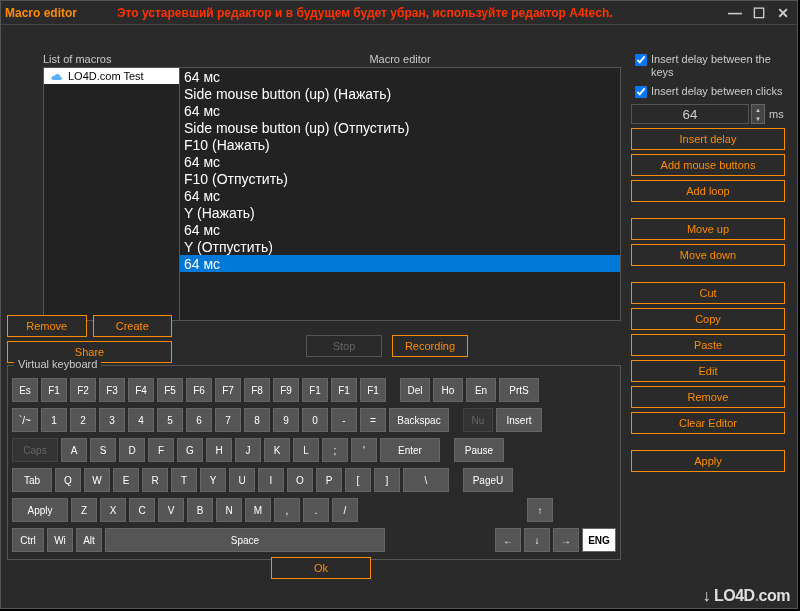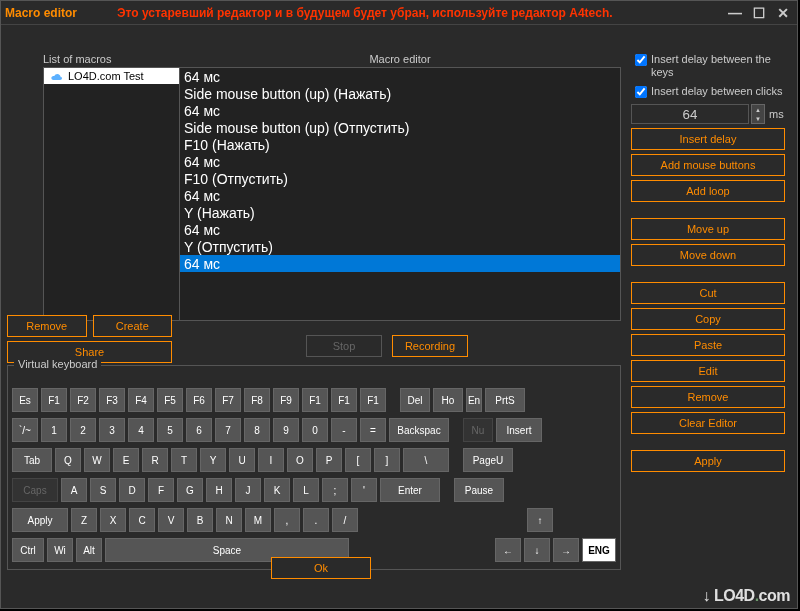--- a/index.html
+++ b/index.html
@@ -41,21 +41,21 @@
 .lbtn { background: #2a2a2a; border: 1px solid #ff8c00; color: #ff8c00; height: 22px; flex: 1; cursor: pointer; font-size: 11px; }
 .lbtn.wide { width: 100%; }
 
 .rec-btns { position: absolute; left: 305px; top: 310px; display: flex; gap: 10px; }
 .recbtn { background: #2a2a2a; border: 1px solid #ff8c00; color: #ff8c00; height: 22px; width: 76px; cursor: pointer; font-size: 11px; }
 .recbtn.dis { color: #666; border-color: #555; }
 
 .kbd-panel { position: absolute; left: 6px; top: 340px; width: 614px; border: 1px solid #555; padding: 4px 4px 4px 4px; }
 .kbd-legend { position: absolute; top: -8px; left: 6px; background: #2a2a2a; padding: 0 4px; color: #ccc; font-size: 11px; }
 .krow { display: flex; gap: 3px; margin-bottom: 3px; margin-top: 6px; }
-.krow:first-of-type { margin-top: 18px; }
+.krow:first-of-type { margin-top: 8px; }
 .key { background: #555; border: 1px solid #666; color: #fff; height: 24px; display: flex; align-items: center; justify-content: center; cursor: pointer; font-size: 10px; }
 .key.dis { background: #333; color: #666; border-color: #444; cursor: default; }
 .key.lng { background: #fff; color: #000; font-weight: bold; text-align: right; }
 .kgap { width: 8px; }
 
 .bottom-btns { position: absolute; left: 270px; bottom: 6px; display: flex; gap: 50px; }
 .bbtn { background: #2a2a2a; border: 1px solid #ff8c00; color: #ff8c00; height: 22px; width: 100px; cursor: pointer; font-size: 11px; }
 
 .watermark { position: absolute; right: 10px; bottom: 6px; color: #fff; font-size: 16px; font-weight: bold; opacity: 0.85; letter-spacing: -0.5px; }
 .watermark .dot { color: #7a7; }
@@ -163,21 +163,21 @@
         <div class="key" style="width:26px">F6</div>
         <div class="key" style="width:26px">F7</div>
         <div class="key" style="width:26px">F8</div>
         <div class="key" style="width:26px">F9</div>
         <div class="key" style="width:26px">F1</div>
         <div class="key" style="width:26px">F1</div>
         <div class="key" style="width:26px">F1</div>
         <div class="kgap"></div>
         <div class="key" style="width:30px">Del</div>
         <div class="key" style="width:30px">Ho</div>
-        <div class="key" style="width:16px">En</div>
+        <div class="key" style="width:30px">En</div>
         <div class="key" style="width:40px">PrtS</div>
       </div>
 
       <div class="krow">
         <div class="key" style="width:26px">`/~</div>
         <div class="key" style="width:26px">1</div>
         <div class="key" style="width:26px">2</div>
         <div class="key" style="width:26px">3</div>
         <div class="key" style="width:26px">4</div>
         <div class="key" style="width:26px">5</div>
@@ -188,78 +188,78 @@
         <div class="key" style="width:26px">0</div>
         <div class="key" style="width:26px">-</div>
         <div class="key" style="width:26px">=</div>
         <div class="key" style="width:60px">Backspac</div>
         <div class="kgap"></div>
         <div class="key dis" style="width:30px">Nu</div>
         <div class="key" style="width:46px">Insert</div>
       </div>
 
       <div class="krow">
+        <div class="key dis" style="width:46px">Caps</div>
+        <div class="key" style="width:26px">A</div>
+        <div class="key" style="width:26px">S</div>
+        <div class="key" style="width:26px">D</div>
+        <div class="key" style="width:26px">F</div>
+        <div class="key" style="width:26px">G</div>
+        <div class="key" style="width:26px">H</div>
+        <div class="key" style="width:26px">J</div>
+        <div class="key" style="width:26px">K</div>
+        <div class="key" style="width:26px">L</div>
+        <div class="key" style="width:26px">;</div>
+        <div class="key" style="width:26px">'</div>
+        <div class="key" style="width:60px">Enter</div>
+        <div class="kgap"></div>
+        <div class="key" style="width:50px">Pause</div>
+      </div>
+
+      <div class="krow">
         <div class="key" style="width:40px">Tab</div>
         <div class="key" style="width:26px">Q</div>
         <div class="key" style="width:26px">W</div>
         <div class="key" style="width:26px">E</div>
         <div class="key" style="width:26px">R</div>
         <div class="key" style="width:26px">T</div>
         <div class="key" style="width:26px">Y</div>
         <div class="key" style="width:26px">U</div>
         <div class="key" style="width:26px">I</div>
         <div class="key" style="width:26px">O</div>
         <div class="key" style="width:26px">P</div>
         <div class="key" style="width:26px">[</div>
         <div class="key" style="width:26px">]</div>
         <div class="key" style="width:46px">\</div>
         <div class="kgap"></div>
         <div class="key" style="width:50px">PageU</div>
       </div>
 
       <div class="krow">
-        <div class="key dis" style="width:46px">Caps</div>
-        <div class="key" style="width:26px">A</div>
-        <div class="key" style="width:26px">S</div>
-        <div class="key" style="width:26px">D</div>
-        <div class="key" style="width:26px">F</div>
-        <div class="key" style="width:26px">G</div>
-        <div class="key" style="width:26px">H</div>
-        <div class="key" style="width:26px">J</div>
-        <div class="key" style="width:26px">K</div>
-        <div class="key" style="width:26px">L</div>
-        <div class="key" style="width:26px">;</div>
-        <div class="key" style="width:26px">'</div>
-        <div class="key" style="width:60px">Enter</div>
-        <div class="kgap"></div>
-        <div class="key" style="width:50px">Pause</div>
-      </div>
-
-      <div class="krow">
         <div class="key" style="width:56px">Apply</div>
         <div class="key" style="width:26px">Z</div>
         <div class="key" style="width:26px">X</div>
         <div class="key" style="width:26px">C</div>
         <div class="key" style="width:26px">V</div>
         <div class="key" style="width:26px">B</div>
         <div class="key" style="width:26px">N</div>
         <div class="key" style="width:26px">M</div>
         <div class="key" style="width:26px">,</div>
         <div class="key" style="width:26px">.</div>
         <div class="key" style="width:26px">/</div>
         <div style="flex:1"></div>
         <div class="key" style="width:26px">↑</div>
         <div style="width:60px"></div>
       </div>
 
       <div class="krow">
         <div class="key" style="width:32px">Ctrl</div>
         <div class="key" style="width:26px">Wi</div>
         <div class="key" style="width:26px">Alt</div>
-        <div class="key" style="width:244px">Space</div>
+        <div class="key" style="width:280px">Space</div>
         <div style="flex:1"></div>
         <div class="key" style="width:26px">←</div>
         <div class="key" style="width:26px">↓</div>
         <div class="key" style="width:26px">→</div>
         <div class="key lng" style="width:34px">ENG</div>
       </div>
     </div>
 
     <div class="bottom-btns">
       <button class="bbtn">Ok</button>

